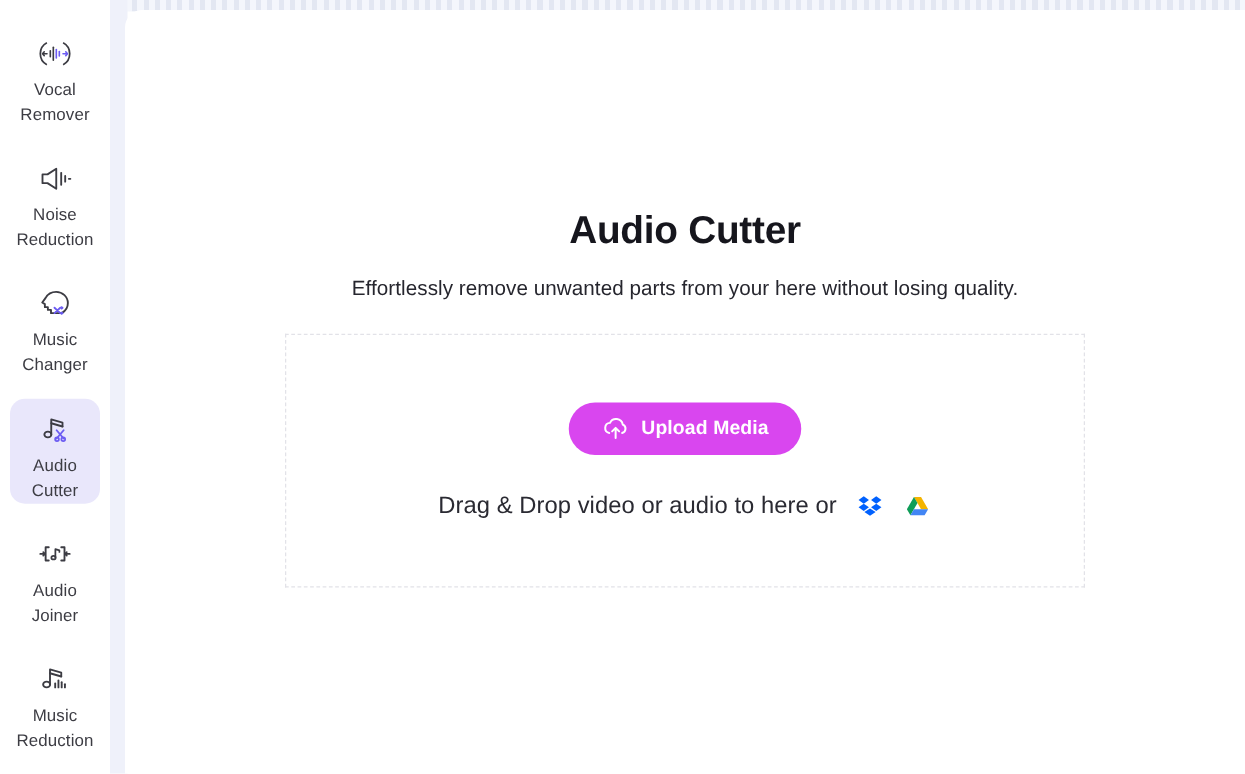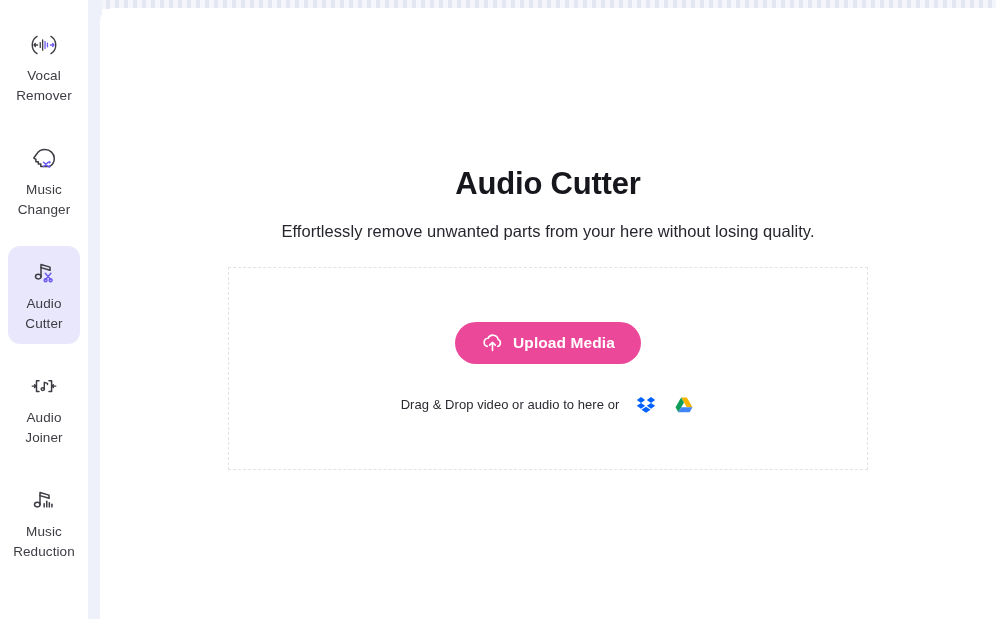--- a/index.html
+++ b/index.html
@@ -144,36 +144,36 @@
     background: #ffffff;
   }
   .upload-btn {
     display: inline-flex;
     align-items: center;
     gap: 10px;
     height: 42px;
     padding: 0 26px;
     border: none;
     border-radius: 21px;
-    background: #ec4899;
+    background: #d946ef;
     color: #ffffff;
     font-size: 15.5px;
     font-weight: bold;
     font-family: "Liberation Sans", sans-serif;
     cursor: pointer;
     letter-spacing: 0.1px;
   }
   .drag-row {
     margin-top: 30px;
     display: flex;
     align-items: center;
     gap: 16px;
   }
   .drag-text {
-    font-size: 13px;
+    font-size: 19px;
     color: #2a2a32;
     letter-spacing: 0.05px;
   }
   .cloud-btn {
     width: 22px;
     height: 22px;
     display: inline-flex;
     align-items: center;
     justify-content: center;
     cursor: pointer;
@@ -202,20 +202,32 @@
           <rect x="10.6" y="10" width="1.3" height="6" rx="0.6" fill="#3c3c43"></rect>
           <rect x="13.0" y="7.2" width="1.3" height="11.6" rx="0.6" fill="#3c3c43"></rect>
           <rect x="15.4" y="9" width="1.3" height="8" rx="0.6" fill="#6c5cf2"></rect>
           <rect x="17.8" y="10.6" width="1.3" height="4.8" rx="0.6" fill="#6c5cf2"></rect>
         </svg>
       </span>
       <span class="nav-label">Vocal
 Remover</span>
     </div>
 
+    <div class="nav-item">
+      <span class="nav-icon">
+        <svg width="30" height="26" viewBox="0 0 30 26">
+          <path d="M5 9.5h4l7-4.5v16l-7-4.5H5z" fill="none" stroke="#3c3c43" stroke-width="1.5" stroke-linejoin="round"></path>
+          <rect x="19.2" y="7.5" width="1.5" height="11" rx="0.7" fill="#3c3c43"></rect>
+          <rect x="22.4" y="10" width="1.5" height="6" rx="0.7" fill="#3c3c43"></rect>
+          <rect x="25.4" y="12.3" width="2.6" height="1.4" rx="0.6" fill="#3c3c43"></rect>
+        </svg>
+      </span>
+      <span class="nav-label">Noise
+Reduction</span>
+    </div>
 
     <div class="nav-item">
       <span class="nav-icon">
         <svg width="30" height="26" viewBox="0 0 30 26">
           <path d="M20.5 20.5c3-1.7 4.8-4.7 4.8-8 0-5-4.2-9-9.4-9-3.6 0-6.8 2-8.4 4.8L4.8 12l2.1 1.3v2.4h2.4v2.2h2.5v2.6z" fill="none" stroke="#3c3c43" stroke-width="1.5" stroke-linejoin="round" stroke-linecap="round"></path>
           <path d="M14.6 16.2l4.6 4.3M19.2 16.2l-4.6 4.3" fill="none" stroke="#6c5cf2" stroke-width="1.5" stroke-linecap="round"></path>
           <path d="M20.2 15.6l1 .7-1 .7M20.2 19.9l1 .6-1 .7" fill="none" stroke="#6c5cf2" stroke-width="1.3" stroke-linecap="round" stroke-linejoin="round"></path>
         </svg>
       </span>
       <span class="nav-label">Music

